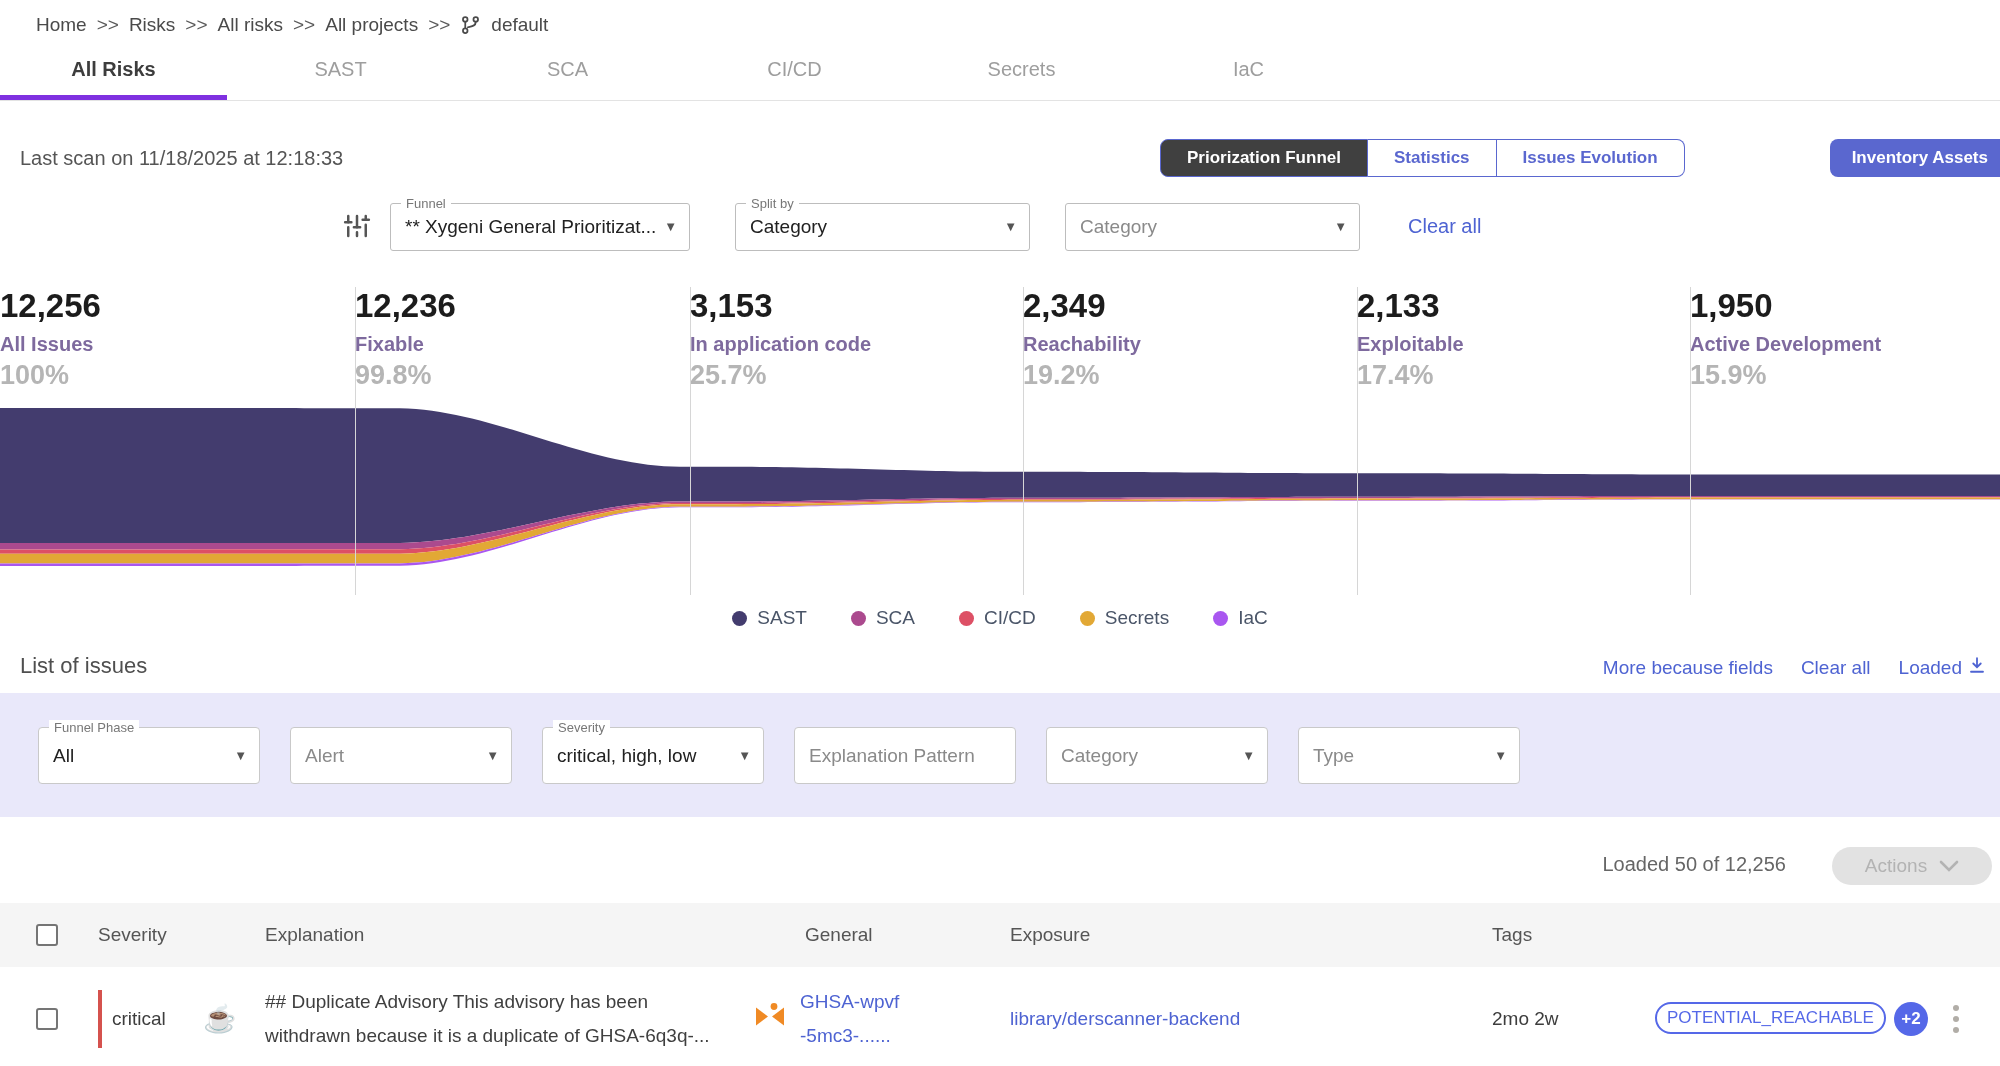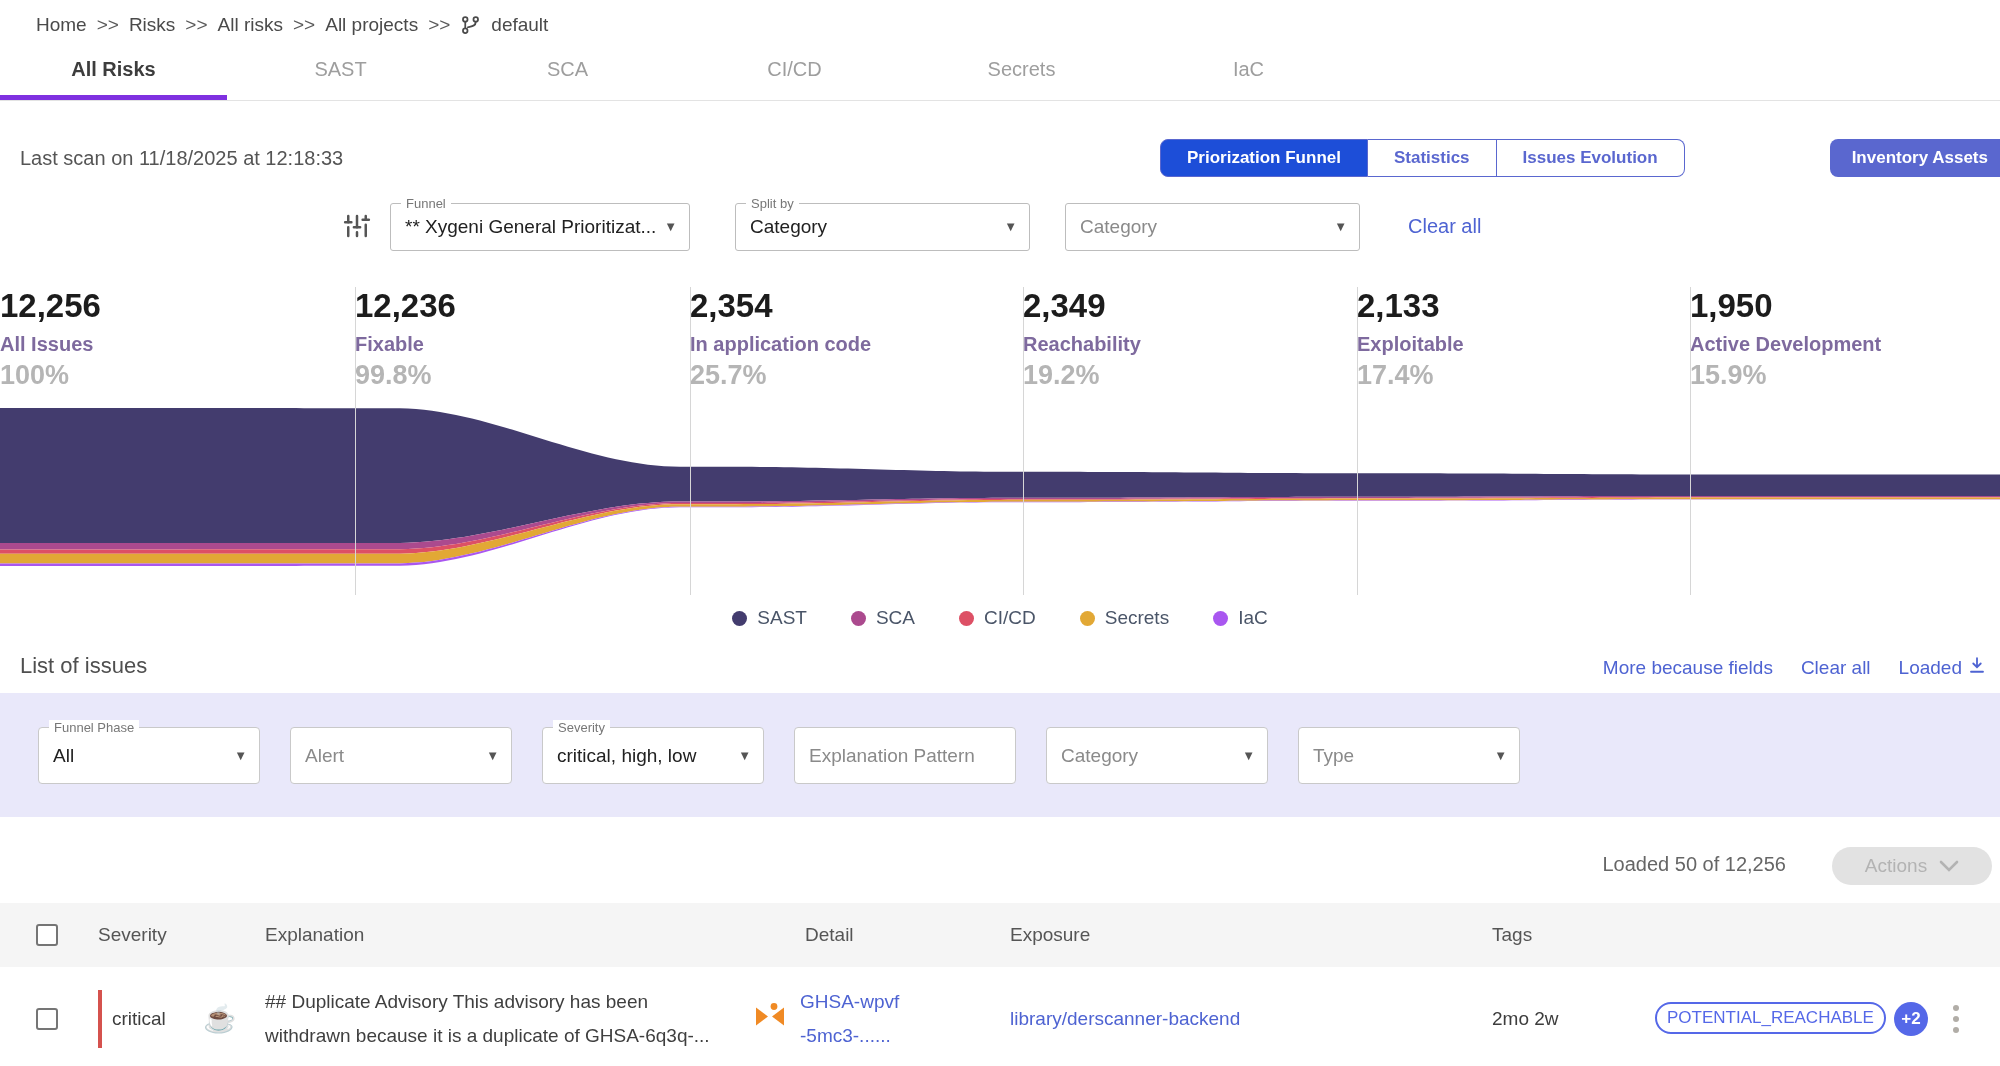--- a/index.html
+++ b/index.html
@@ -21,21 +21,21 @@
 
   
   .scanrow { position:relative; margin-top:34px; height:44px; }
   .lastscan { position:absolute; left:20px; top:12px; font-size:20px; color:#555; }
   .viewtoggle { position:absolute; left:1160px; top:4px; display:flex; }
   .vbtn { height:38px; display:flex; align-items:center; justify-content:center;
     padding:0 26px; font-size:17px; font-weight:bold; color:#5a67cf;
     background:#fff; border:1px solid #5a67cf; border-left-width:0; }
   .vbtn:first-child { border-left-width:1px; border-radius:8px 0 0 8px; }
   .vbtn:last-child { border-radius:0 8px 8px 0; }
-  .vbtn.active { background:#1d4ed8; color:#fff; }
+  .vbtn.active { background:#404040; color:#fff; }
   .inventory-btn { position:absolute; right:0; top:4px; height:38px;
     background:#5a67cf; color:#fff; font-size:17px; font-weight:bold;
     display:flex; align-items:center; padding:0 12px 0 22px; border:none;
     border-radius:8px 0 0 8px; }
 
   
   .fcontrols { position:relative; margin-top:24px; height:52px; }
   .tune-icon { position:absolute; left:342px; top:8px; }
   .mselect { position:absolute; height:48px; background:#fff;
     border:1px solid #bdbdbd; border-radius:3px; }
@@ -185,21 +185,21 @@
     <div class="stage-count">12,256</div>
     <div class="stage-name">All Issues</div>
     <div class="stage-pct">100%</div>
   </div>
   <div class="stage" style="left: 355px; width: 335px;">
     <div class="stage-count">12,236</div>
     <div class="stage-name">Fixable</div>
     <div class="stage-pct">99.8%</div>
   </div>
   <div class="stage" style="left: 690px; width: 333px;">
-    <div class="stage-count">2,354</div>
+    <div class="stage-count">3,153</div>
     <div class="stage-name">In application code</div>
     <div class="stage-pct">25.7%</div>
   </div>
   <div class="stage" style="left: 1023px; width: 334px;">
     <div class="stage-count">2,349</div>
     <div class="stage-name">Reachability</div>
     <div class="stage-pct">19.2%</div>
   </div>
   <div class="stage" style="left: 1357px; width: 333px;">
     <div class="stage-count">2,133</div>
@@ -302,21 +302,21 @@
           <path d="M2 2l8 8 8-8"></path>
         </svg>
     </span>
   </button>
 </div>
 
 <div class="tbl-grid tbl-head">
   <div><span class="cb" style="display:inline-block;vertical-align:middle;"></span></div>
   <div>Severity</div>
   <div>Explanation</div>
-  <div style="padding-left:5px;">Detail</div>
+  <div style="padding-left:5px;">General</div>
   <div>Exposure</div>
   <div>Tags</div>
   <div></div>
 </div>
 
 <div class="tbl-grid tbl-row">
   <div><span class="cb" style="display:inline-block;vertical-align:middle;"></span></div>
   <div class="sev-cell">
     <span class="sev-bar"></span>
     <span class="sev-text">critical</span>

